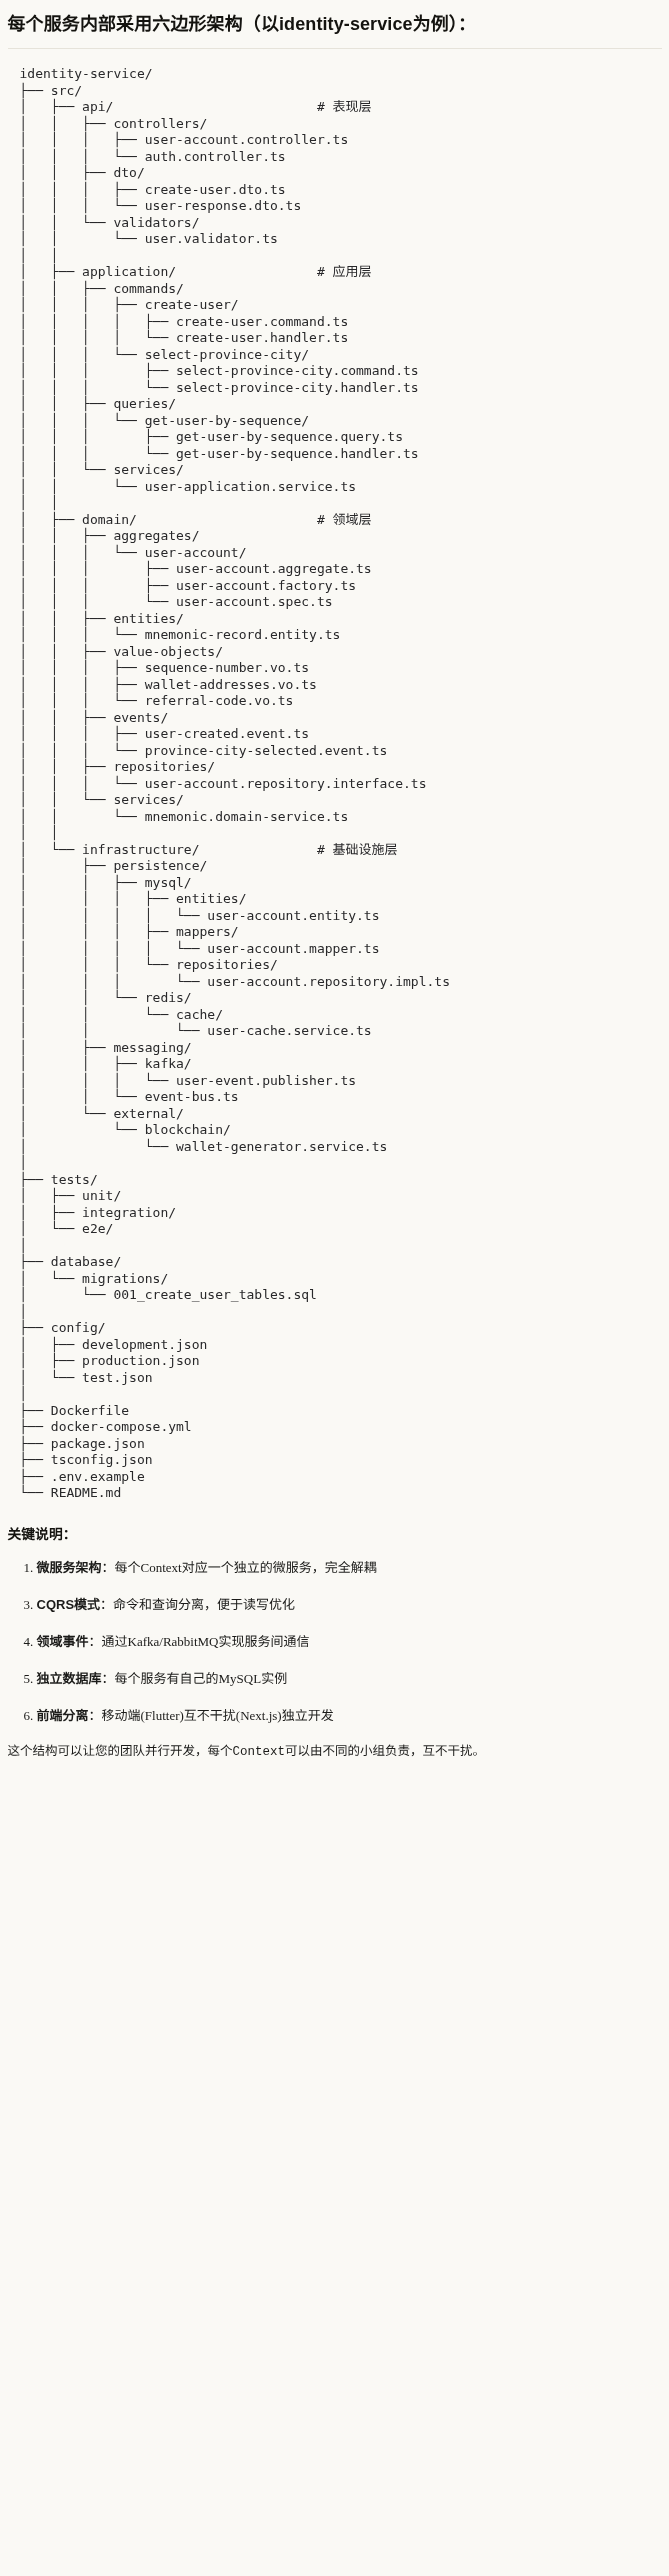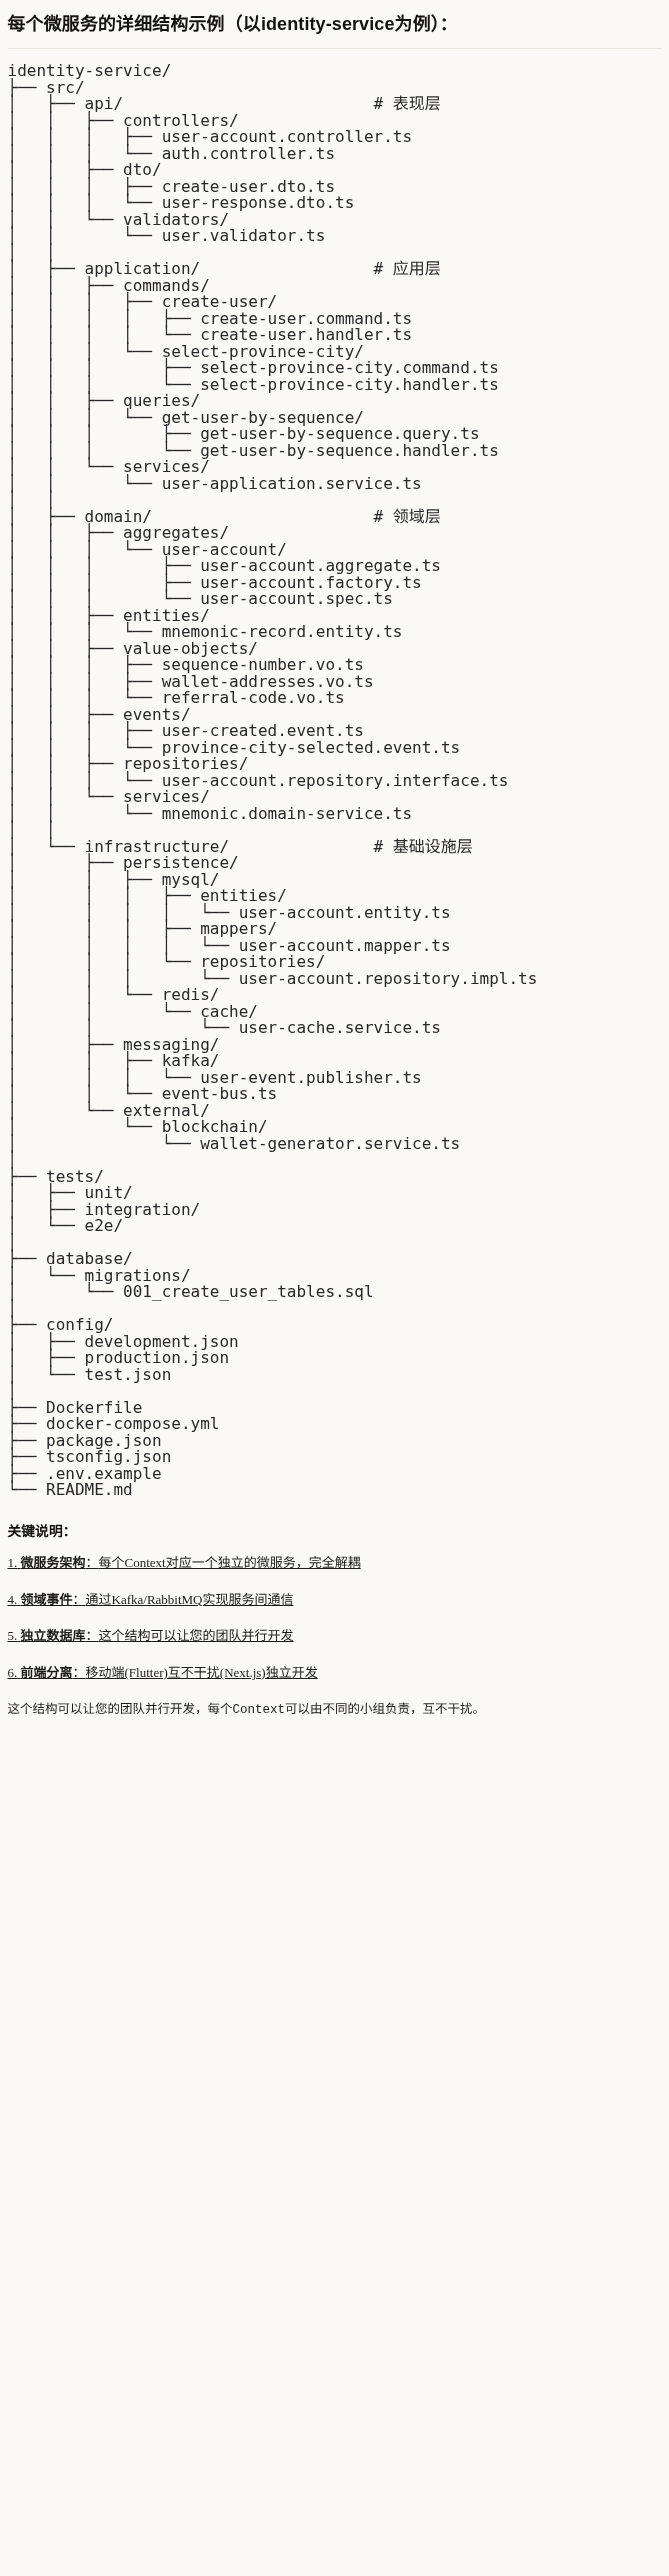--- a/index.html
+++ b/index.html
@@ -37,45 +37,44 @@
   .rule {
     height: 0.6px;
     background: #e6e3da;
     border: 0;
     margin: 0 0 8.8px 0;
   }
 
   
   .tree-block {
     font-family: "DejaVu Sans Mono", "Liberation Mono", monospace;
-    font-size: 16px;
+    font-size: 13px;
     line-height: 16.5px;
     white-space: pre;
     color: #28282a;
-    margin: 0;
+    margin: 12px;
     padding: 6.3px 0 5px 0;
     letter-spacing: 0px;
     tab-size: 4;
   }
 
   
   .section-heading {
     font-family: Liberation Mono, monospace;
     font-weight: 700;
     font-size: 13.8px;
     color: #14130f;
     margin: 16.3px 0 13.8px 0;
     padding: 0;
   }
 
   ol.keypoints {
     list-style: none;
-    margin: 0;
+    margin: 16px;
     padding: 0;
-    text-decoration: underline;
   }
   ol.keypoints li {
     font-family: "Liberation Serif", "DejaVu Serif", serif;
     font-size: 13px;
     line-height: 1.45;
     color: #1b1b19;
     margin: 0 0 18px 0;
     white-space: nowrap;
   }
   ol.keypoints li .num {
@@ -100,21 +99,21 @@
     color: #1b1b19;
     margin: 10px 0 16.3px 0;
     white-space: nowrap;
   }
 </style>
 </head>
 <body>
 
 <div class="page">
 
-  <h1 class="doc-title">每个微服务的详细结构示例（以identity-service为例）：</h1>
+  <h1 class="doc-title">每个服务内部采用六边形架构（以identity-service为例）：</h1>
 
   <hr class="rule">
 
   <pre class="tree-block">identity-service/
 ├── src/
 │   ├── api/                          # 表现层
 │   │   ├── controllers/
 │   │   │   ├── user-account.controller.ts
 │   │   │   └── auth.controller.ts
 │   │   ├── dto/
@@ -200,26 +199,30 @@
 └── README.md</pre>
 
   <h2 class="section-heading">关键说明：</h2>
 
   <ol class="keypoints">
     <li>
       <span class="num">1.</span>
       <span class="term">微服务架构</span><span class="sep">：</span><span class="desc">每个Context对应一个独立的微服务，完全解耦</span>
     </li>
     <li>
+      <span class="num">3.</span>
+      <span class="term">CQRS模式</span><span class="sep">：</span><span class="desc">命令和查询分离，便于读写优化</span>
+    </li>
+    <li>
       <span class="num">4.</span>
       <span class="term">领域事件</span><span class="sep">：</span><span class="desc">通过Kafka/RabbitMQ实现服务间通信</span>
     </li>
     <li>
       <span class="num">5.</span>
-      <span class="term">独立数据库</span><span class="sep">：</span><span class="desc">这个结构可以让您的团队并行开发</span>
+      <span class="term">独立数据库</span><span class="sep">：</span><span class="desc">每个服务有自己的MySQL实例</span>
     </li>
     <li>
       <span class="num">6.</span>
       <span class="term">前端分离</span><span class="sep">：</span><span class="desc">移动端(Flutter)互不干扰(Next.js)独立开发</span>
     </li>
   </ol>
 
   <p class="closing">这个结构可以让您的团队并行开发，每个Context可以由不同的小组负责，互不干扰。</p>
 
 </div>

